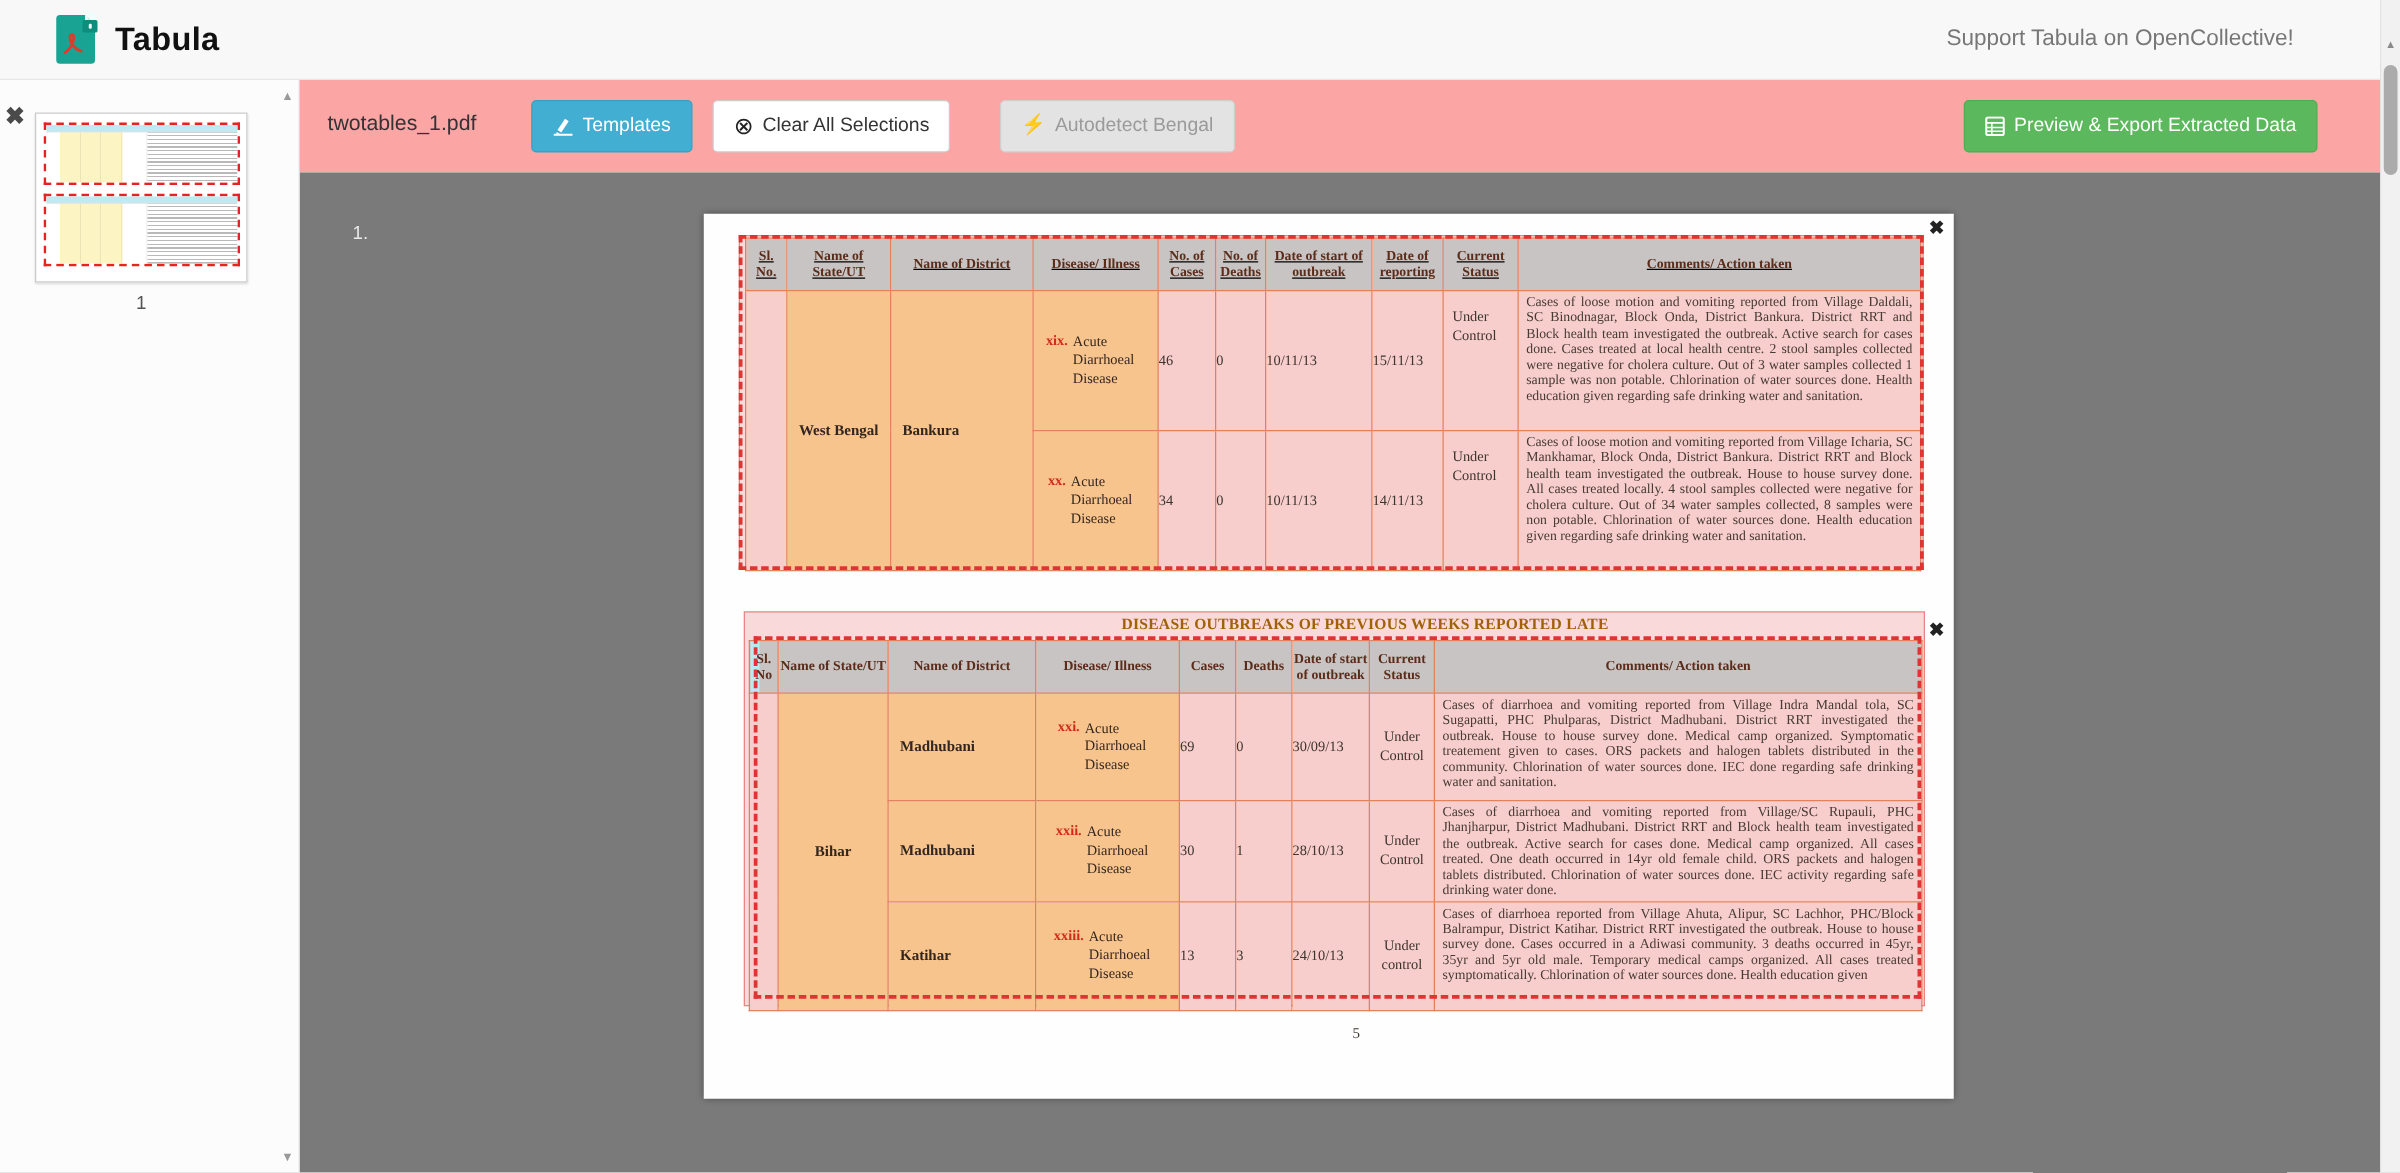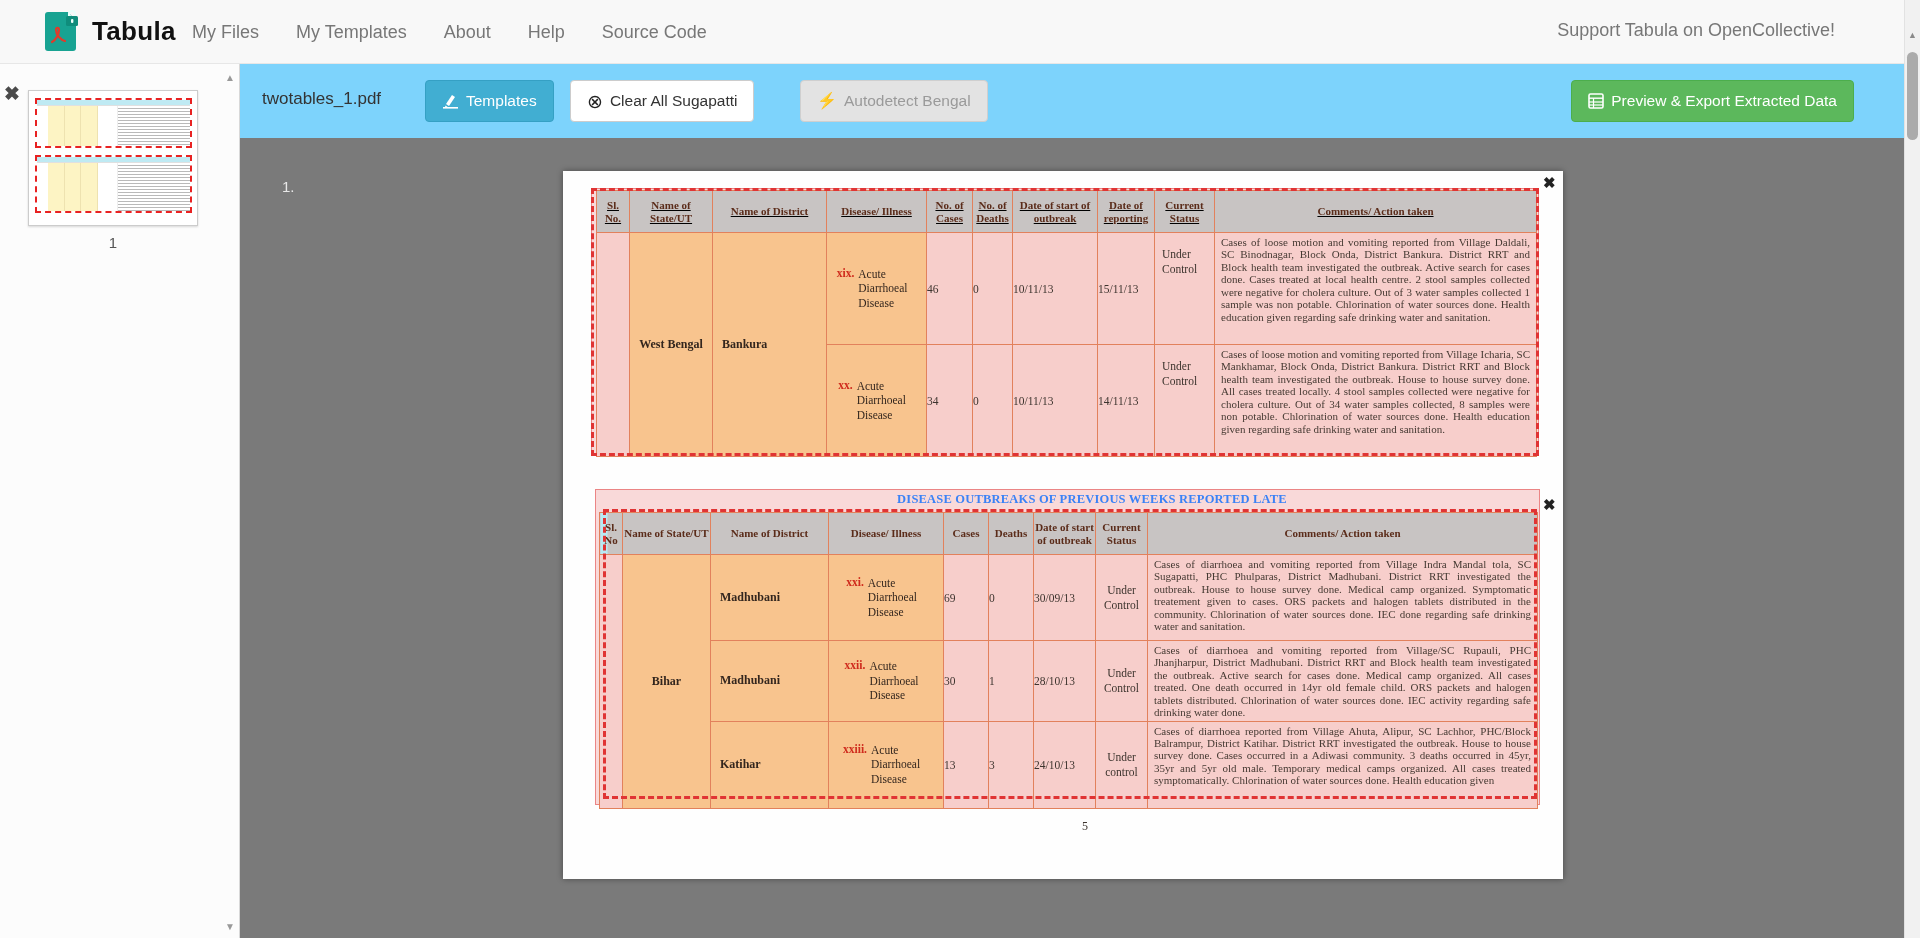--- a/index.html
+++ b/index.html
@@ -30,21 +30,21 @@
   .mini2 { left:6px; top:64px; width:157px; height:58px; }
   .mini-head { height:6px; background:#bfeaf3; border-bottom:1px solid #e0e0e0; }
   .mini-body { display:flex; height:calc(100% - 6px); }
   .mb-sp { width:7%; background:#fff; }
   .mb-y { width:11%; background:#fdf4c4; border-right:1px solid #eee2b0; }
   .mb-n { width:13%; background:#fff; border-right:1px solid #eee; }
   .mb-t { flex:1; background:repeating-linear-gradient(#ffffff 0 2px, #b9b9b9 2px 3px); }
   .page-label { position:absolute; left:28px; top:170px; width:170px; text-align:center; font-size:15px; color:#555; }
 
   
-  .toolbar { position:absolute; left:240px; top:64px; width:1664px; height:74px; background:#7dd3fc; }
+  .toolbar { position:absolute; left:240px; top:64px; width:1664px; height:74px; background:#fca5a5; }
   .filename { position:absolute; left:22px; top:25px; font-size:17px; color:#333; }
   .tb-btn { position:absolute; top:16px; height:42px; border-radius:4px; font-size:15.5px; display:flex; align-items:center; gap:7px; padding:0 16px; cursor:pointer; font-family:"Liberation Sans",sans-serif; }
   .btn-templates { left:185px; background:#41aed2; border:1px solid #35a0c4; color:#fff; }
   .btn-clear { left:330px; background:#ffffff; border:1px solid #ccc; color:#333; }
   .btn-clear .glyph { font-size:19px; color:#222; line-height:1; }
   .btn-autodetect { left:560px; background:#e3e3e3; border:1px solid #cfcfcf; color:#9a9a9a; cursor:default; }
   .btn-autodetect .glyph { font-size:16px; color:#9a9a9a; line-height:1; }
   .btn-export { right:50px; background:#5cb85c; border:1px solid #4cae4c; color:#fff; }
 
   
@@ -78,21 +78,21 @@
   .roman { color:#cf2b1d; font-weight:bold; font-size:11.5px; white-space:nowrap; }
   .dname { color:#33261e; font-weight:normal; font-size:11.5px; width:62px; line-height:1.25; }
   td.cell-num { font-size:11.5px; color:#3d342e; text-align:left; vertical-align:middle; }
   td.cell-status { font-size:11.5px; color:#3d342e; text-align:left; padding:14px 4px 0 7px; vertical-align:top; line-height:1.3; }
   .t2 td.cell-status { text-align:center; padding:0 3px; vertical-align:middle; }
   td.cell-comments { font-size:11px; line-height:1.13; color:#463a33; text-align:justify; vertical-align:top; padding:3px 6px 2px 6px; }
   .t1 thead tr { height:42px;text-decoration:underline; } .t1 tbody tr { height:112px; }
   .t2 thead tr { height:42px; }
   .t2 tbody tr.r1 { height:86px; } .t2 tbody tr.r2 { height:78px; } .t2 tbody tr.r3 { height:87px; }
 
-  .t2-title { position:absolute; left:36px; top:321px; width:938px; z-index:5; text-align:center; padding-left:48px; font-family:"Liberation Serif",serif; font-weight:bold; font-size:12.5px; color:#3b82f6; letter-spacing:0.2px; white-space:nowrap; }
+  .t2-title { position:absolute; left:36px; top:321px; width:938px; z-index:5; text-align:center; padding-left:48px; font-family:"Liberation Serif",serif; font-weight:bold; font-size:12.5px; color:#a16207; letter-spacing:0.2px; white-space:nowrap; }
   .pdf-page-num { position:absolute; left:0; top:648px; width:1000px; text-align:center; padding-left:44px; font-family:"Liberation Serif",serif; font-size:12px; color:#3d342e; }
 
   .icon-svg { display:block; }
 </style>
 </head>
 <body>
 
 <div class="app">
 
   <header class="navbar">
@@ -102,27 +102,20 @@
           <path d="M6 4 h20 l8 8 v28 a3 3 0 0 1 -3 3 H6 a3 3 0 0 1 -3 -3 V7 a3 3 0 0 1 3 -3 z" fill="#18a392"></path>
           <path d="M26 4 l8 8 h-8 z" fill="#e8fffb" opacity="0.9"></path>
           <path d="M10 34 c4 -2 7 -8 7 -12 c0 -3 -3 -3 -3 0 c0 5 5 10 9 11" stroke="#e03a2a" stroke-width="2.2" fill="none" stroke-linecap="round"></path>
           <rect x="24" y="8" width="12" height="10" rx="1.5" fill="#0f8d7c"></rect>
           <path d="M27 8 v-2 a3 3 0 0 1 6 0 v2" stroke="#e8fffb" stroke-width="2" fill="none"></path>
           <rect x="29" y="11" width="2.4" height="4" rx="1" fill="#e8fffb"></rect>
         </svg>
       </span>
       <span class="brand-name">Tabula</span>
     </div>
-    <nav class="nav-items">
-      <a class="nav-link">My Files</a>
-      <a class="nav-link">My Templates</a>
-      <a class="nav-link">About</a>
-      <a class="nav-link">Help</a>
-      <a class="nav-link">Source Code</a>
-    </nav>
     <a class="support-link">Support Tabula on OpenCollective!</a>
   </header>
 
   <aside class="sidebar">
     <span class="sb-arrow up">▲</span>
     <button class="thumb-close">✖</button>
     <div class="thumb-page">
       <div class="mini-sel mini1">
         <div class="mini-head"></div>
         <div class="mini-body">
@@ -159,21 +152,21 @@
           <path d="M4 11 L10 2 l3 2 -6 9 z" fill="#fff"></path>
           <path d="M3.5 12.5 l2.6 1.8 -3.4 0.7 z" fill="#fff"></path>
           <rect x="1" y="14" width="15" height="1.6" fill="#fff"></rect>
         </svg>
       </span>
       <span>Templates</span>
     </button>
 
     <button class="tb-btn btn-clear">
       <span class="glyph">⊗</span>
-      <span>Clear All Sugapatti</span>
+      <span>Clear All Selections</span>
     </button>
 
     <button class="tb-btn btn-autodetect">
       <span class="glyph">⚡</span>
       <span>Autodetect Bengal</span>
     </button>
 
     <button class="tb-btn btn-export">
       <span>
         <svg class="icon-svg" width="16" height="16" viewBox="0 0 16 16">

